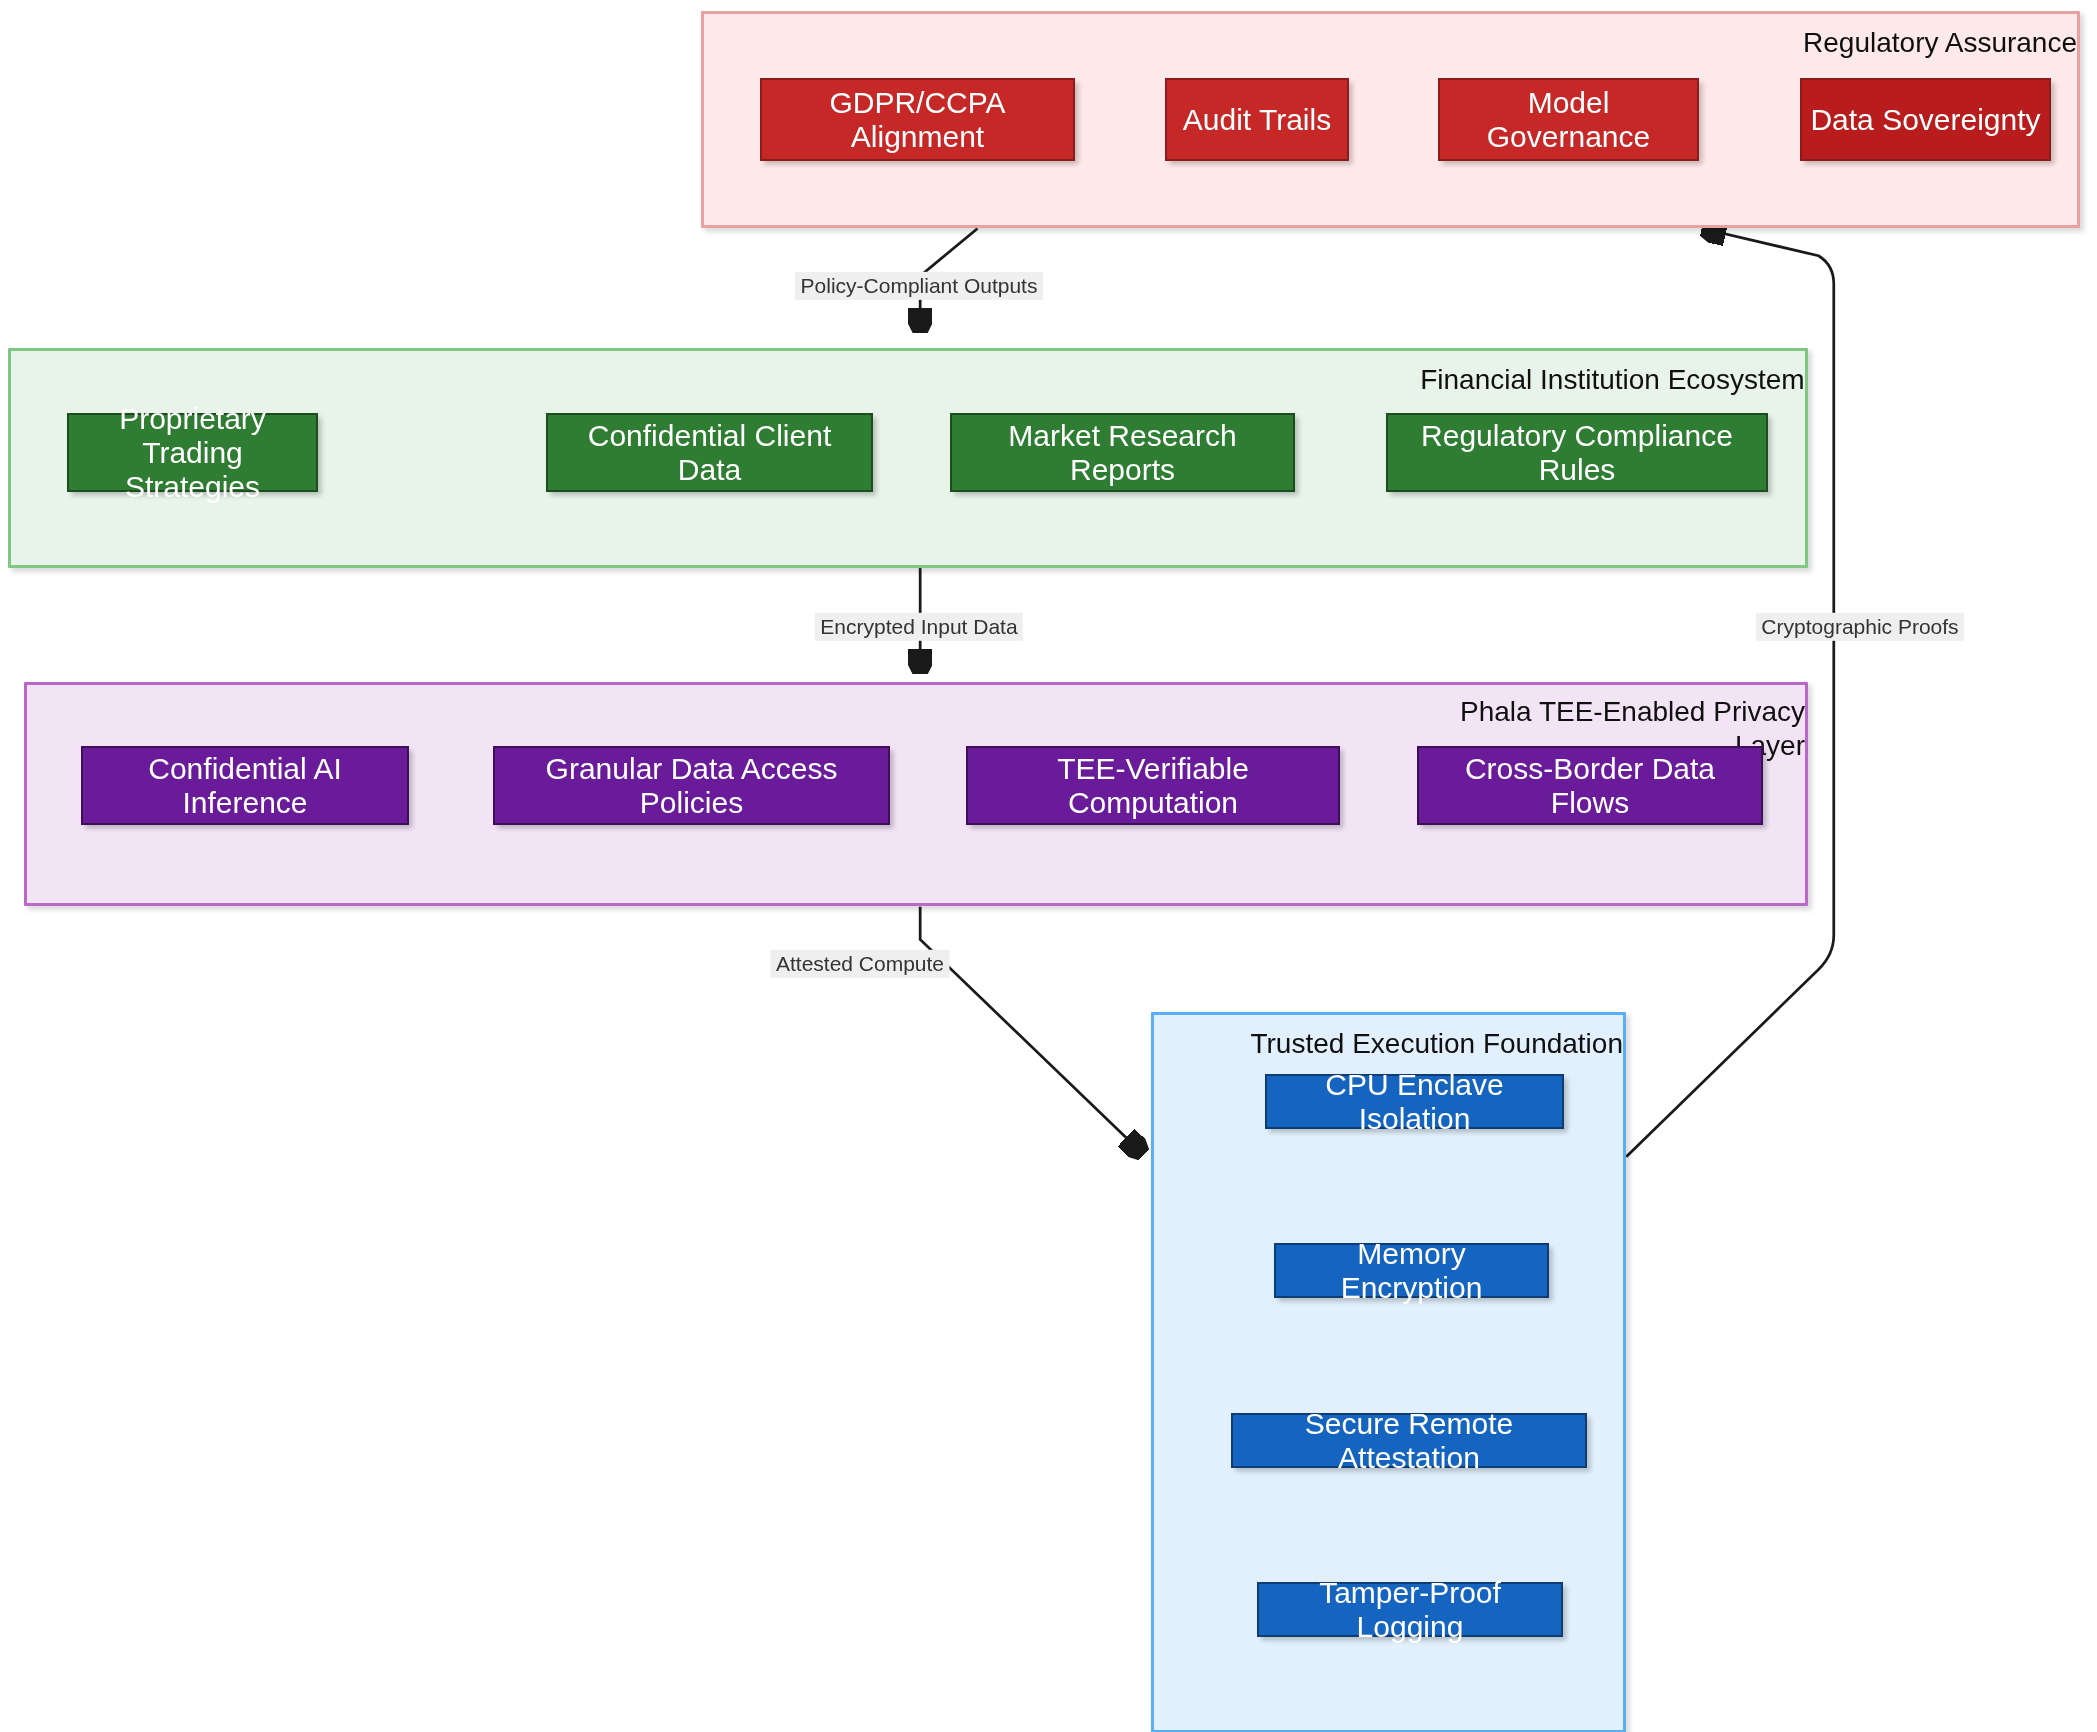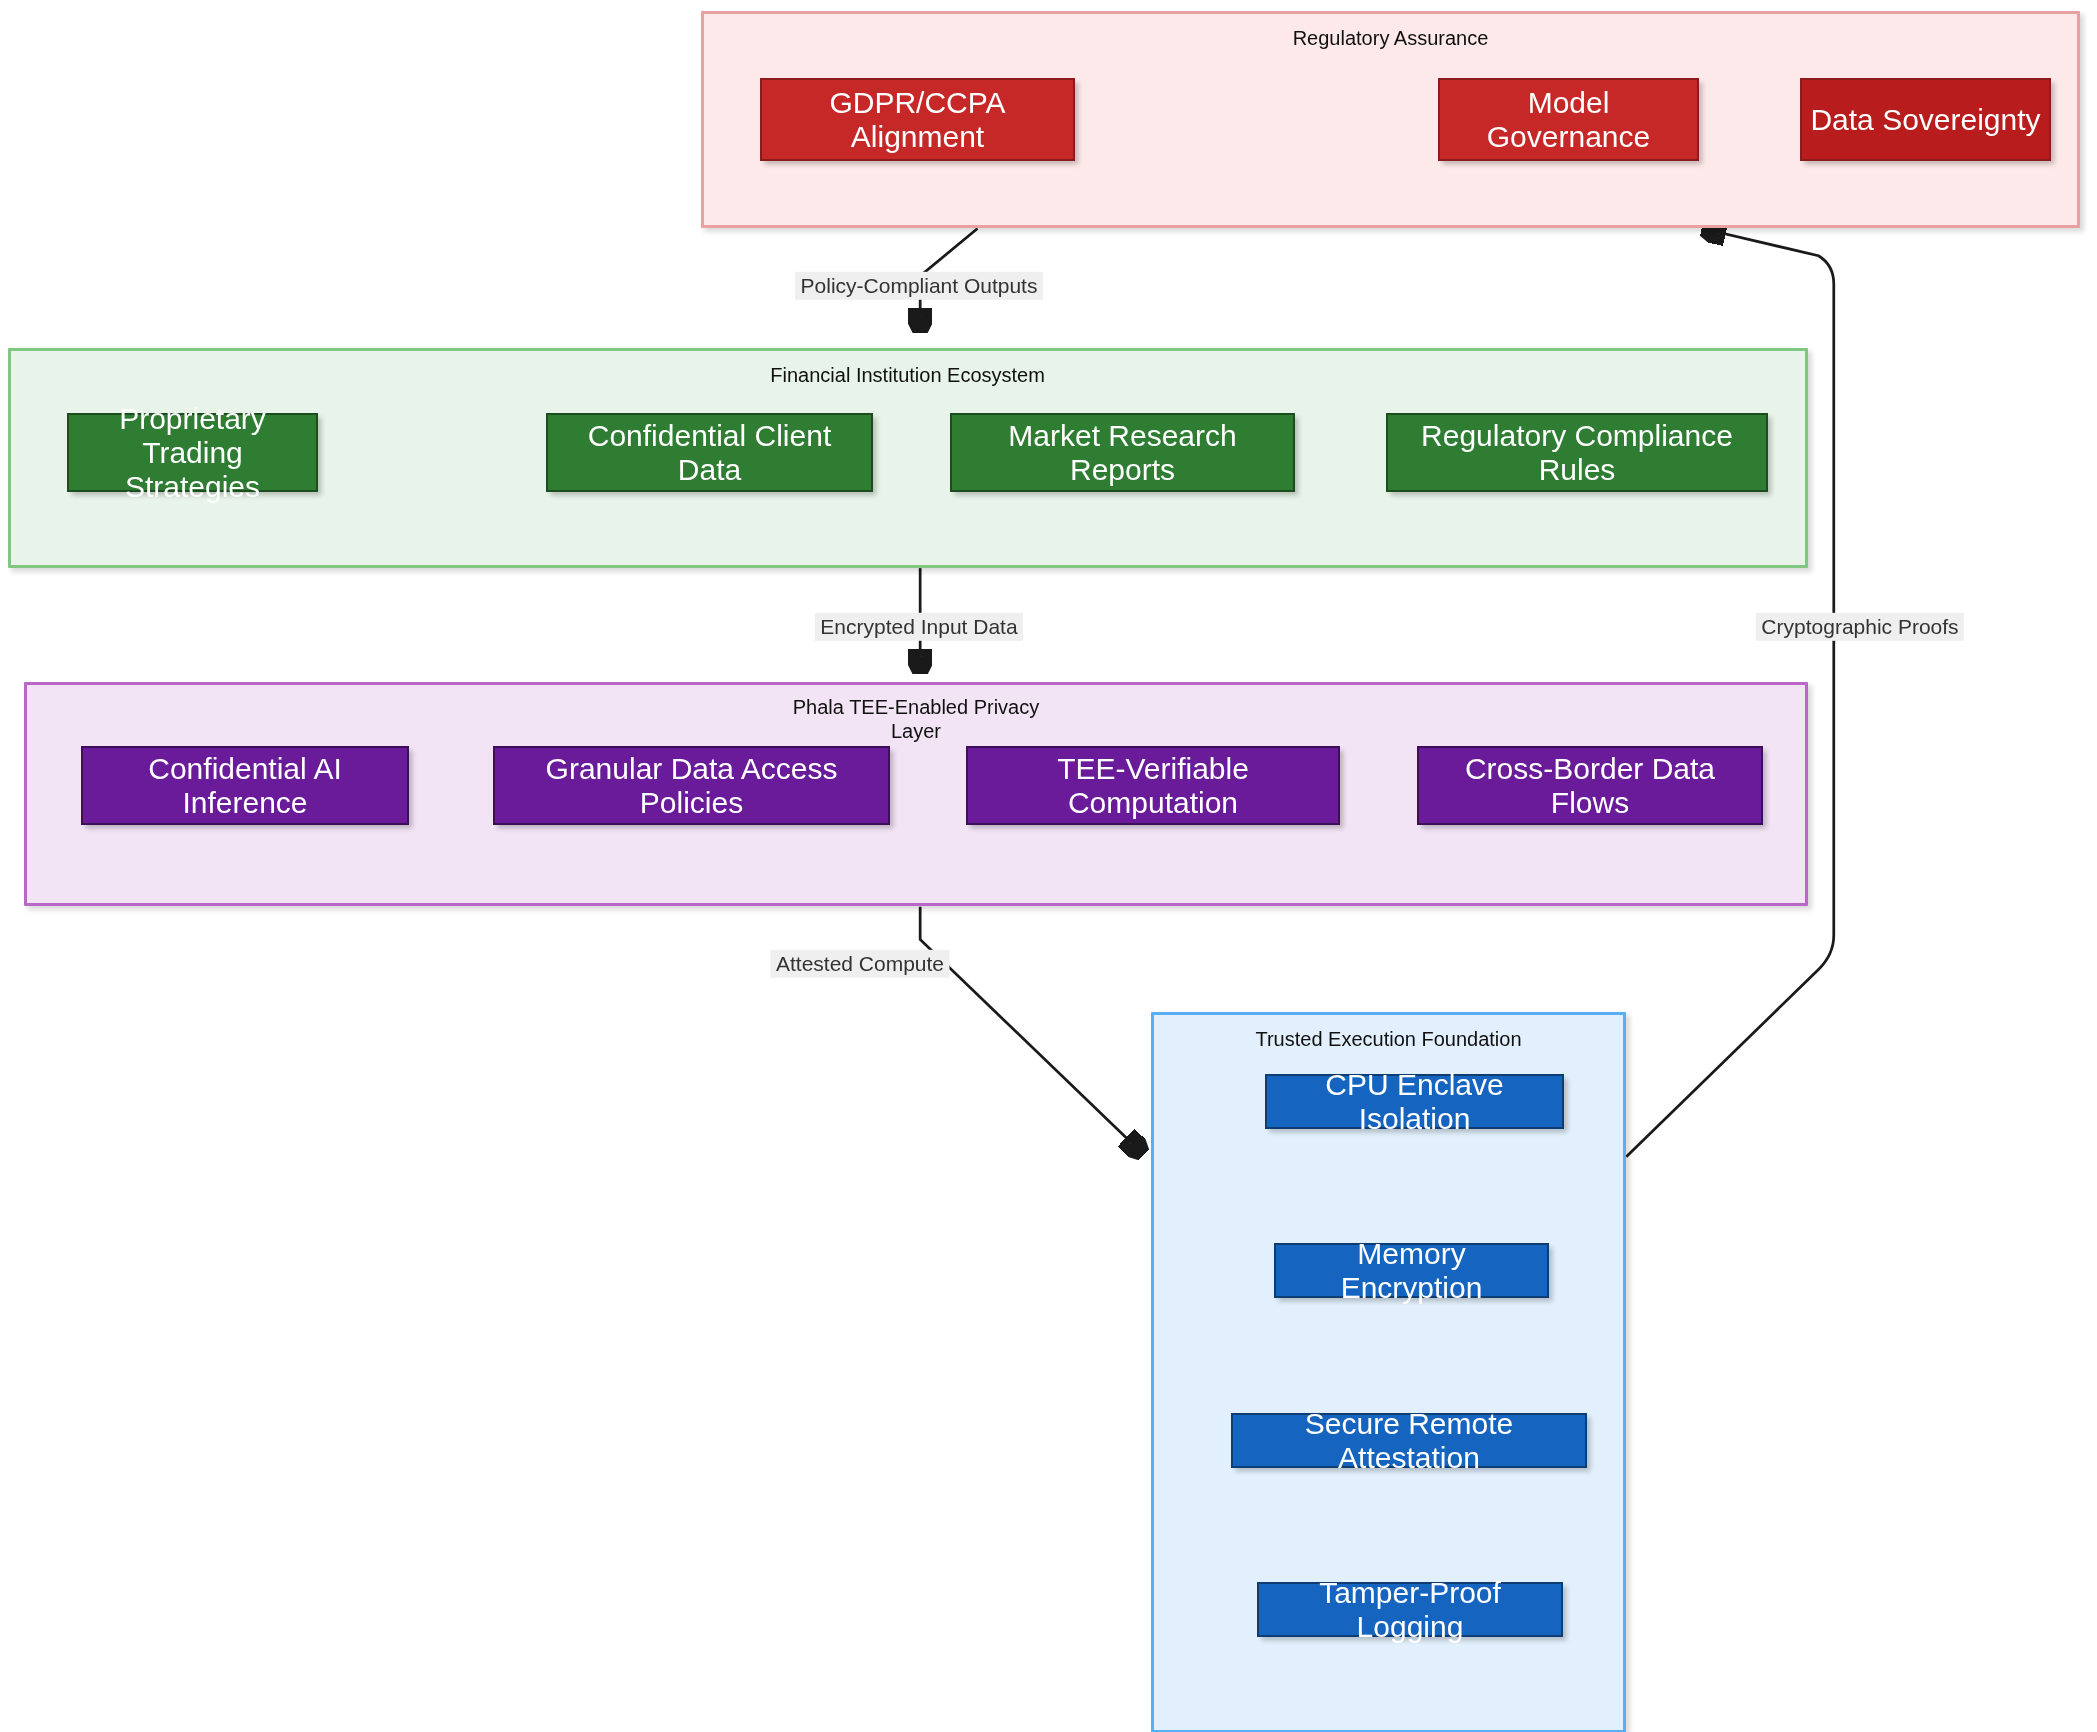--- a/index.html
+++ b/index.html
@@ -1,21 +1,21 @@
 <!DOCTYPE html>
 <html style="font-size:8.7px"><head>
 <meta charset="utf-8">
 <style>
   html,body{margin:0;padding:0;background:#ffffff;}
   body{font-family:"Liberation Sans", sans-serif;}
   #canvas{position:relative;width:2097px;height:1732px;background:#ffffff;overflow:hidden;}
 
   .cluster{position:absolute;box-sizing:border-box;border-width:3.3px;border-style:solid;border-radius:1.1px;
            box-shadow:3.3px 3.3px 5.5px rgba(0,0,0,.14);}
-  .cluster-title{position:absolute;left:0;right:0;text-align:center;font-size:20px;color:#101010;
+  .cluster-title{position:absolute;left:0;right:0;text-align:right;font-size:28px;color:#101010;
                  line-height:1.22;white-space:pre-line;}
 
   .node{position:absolute;box-sizing:border-box;display:flex;align-items:center;justify-content:center;
         border-width:2.2px;border-style:solid;color:#ffffff;font-size:30px;text-align:center;
         box-shadow:3.8px 3.8px 4.9px rgba(0,0,0,.22);padding:0 7.6px;}
 
   .edge-label{position:absolute;transform:translate(-50%,-50%);background:#efefef;color:#333333;
               font-size:21px;padding:2.2px 5.5px;white-space:nowrap;}
 
   svg.edges{position:absolute;left:0;top:0;width:2097px;height:1732px;overflow:visible;pointer-events:none;}
@@ -40,20 +40,23 @@
     <path d="M1685,1660 L1685,1720 L2088,2108" marker-end="url(#ah)"></path>
 
     <path d="M2978,2118 L3330,1775 Q3358,1748 3358,1712 L3358,520 Q3358,485 3330,468 L3125,420" marker-end="url(#ah)"></path>
   </svg>
 
   <div class="cluster" style="left:701px;top:11px;width:1379px;height:217px;background:#fde9e9;border-color:#e8a0a0;">
     <div class="cluster-title" style="top:12px;">Regulatory Assurance</div>
   </div>
   <div class="node" style="left:760px;top:78px;width:315px;height:83px;background:#c62828;border-color:#8e1b1b;">
     <span>GDPR/CCPA Alignment</span>
+  </div>
+  <div class="node" style="left:1165px;top:78px;width:184px;height:83px;background:#c62828;border-color:#8e1b1b;">
+    <span>Audit Trails</span>
   </div>
   <div class="node" style="left:1438px;top:78px;width:261px;height:83px;background:#c62828;border-color:#8e1b1b;">
     <span>Model Governance</span>
   </div>
   <div class="node" style="left:1800px;top:78px;width:251px;height:83px;background:#b91c1c;border-color:#8e1b1b;">
     <span>Data Sovereignty</span>
   </div>
 
   <div class="cluster" style="left:7.6px;top:348px;width:1800px;height:220px;background:#e8f4e9;border-color:#81c784;">
     <div class="cluster-title" style="top:12px;">Financial Institution Ecosystem</div>

